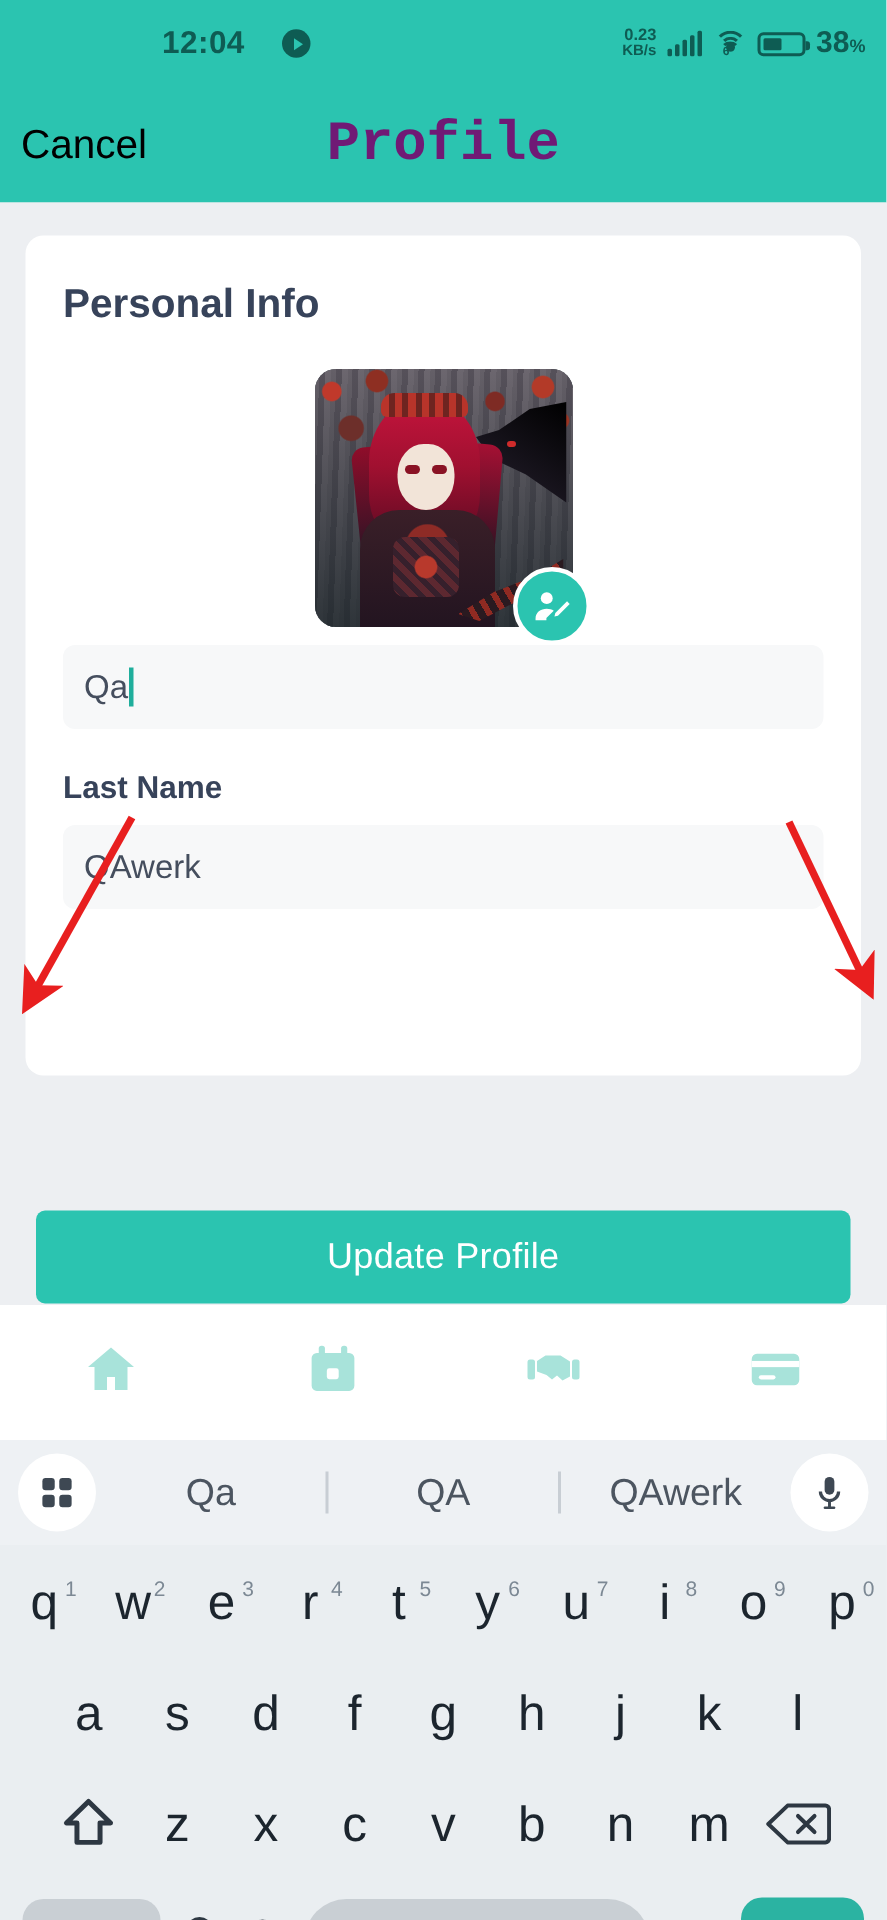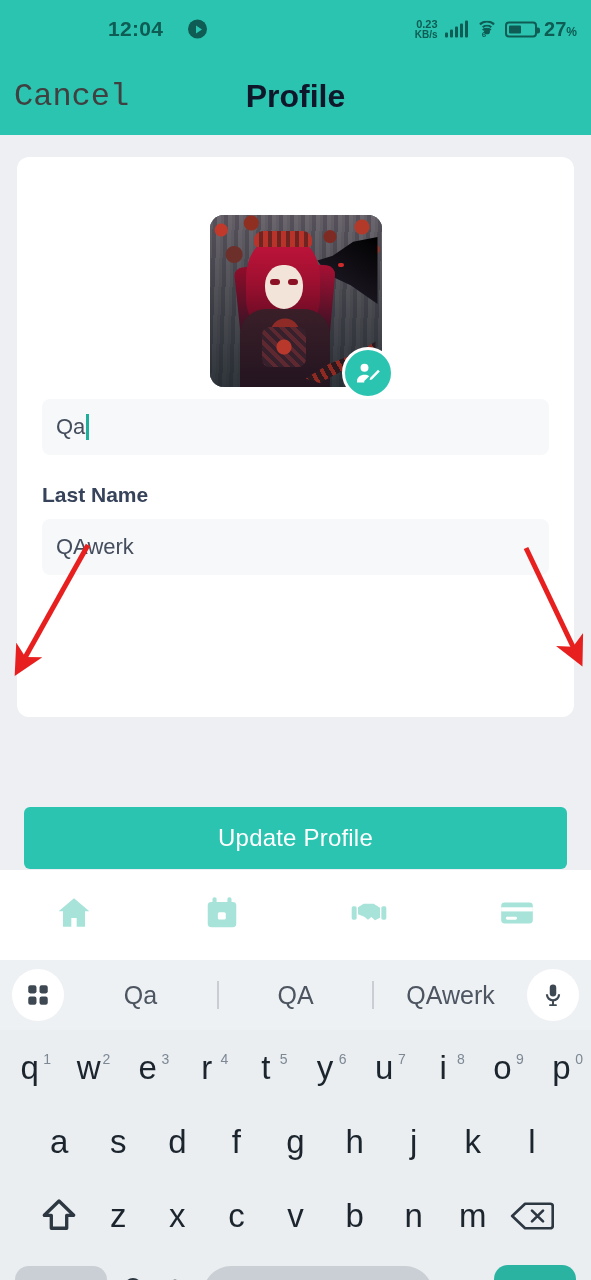--- a/index.html
+++ b/index.html
@@ -66,24 +66,24 @@
   .sb-batt i { display: block; height: 100%; width: 49%; background: #0E5C53; border-radius: 1px; }
   .sb-pct { font-size: 20px; font-weight: 700; color: #0E5C53; }
   .sb-pct small { font-size: 12px; }
 
   
   .appbar {
     height: 77px; background: #2BC4B0; display: flex; align-items: center;
     position: relative;
   }
   .appbar .cancel {
-    position: absolute; left: 14px; font-size: 32px; color: #404040; font-weight: 400; font-family: Liberation Mono, monospace;
+    position: absolute; left: 14px; font-size: 27px; color: #000000; font-weight: 400;
   }
   .appbar .title {
-    width: 100%; text-align: center; font-size: 32px; font-weight: 700; color: #0f172a;
+    width: 100%; text-align: center; font-size: 37px; font-weight: 700; color: #701a75; font-family: Liberation Mono, monospace;
   }
 
   
   .content { position: relative; height: 1280px; background: #EDEFF2; }
   .card {
     position: absolute; left: 17px; top: 22px; right: 17px;
     background: #FFFFFF; border-radius: 12px; padding: 30px 25px 30px 25px;
     height: 560px;
   }
   .card-title { font-size: 27px; font-weight: 700; color: #37435A; }
@@ -290,33 +290,34 @@
       <div class="sb-wifi">
         <span></span>
           <span></span>
           <span></span>
         <span class="six">6</span>
       </div>
       <div class="sb-batt">
           <i></i>
         </div>
       <div class="sb-pct">
-        <span>27</span><small>%</small>
+        <span>38</span><small>%</small>
       </div>
     </div>
   </div>
 
   <div class="appbar">
     <div class="cancel">Cancel</div>
     <div class="title">Profile</div>
   </div>
 
   <div class="content">
 
     <div class="card">
+      <div class="card-title">Personal Info</div>
 
       <div class="avatar-wrap">
         <div class="avatar">
           <div class="bg"></div>
           <div class="foliage-l"></div>
           <div class="foliage-r"></div>
           <div class="dragon"></div>
           <div class="dragon-eye"></div>
           <div class="hair-side-l"></div>
           <div class="hair-side-r"></div>

